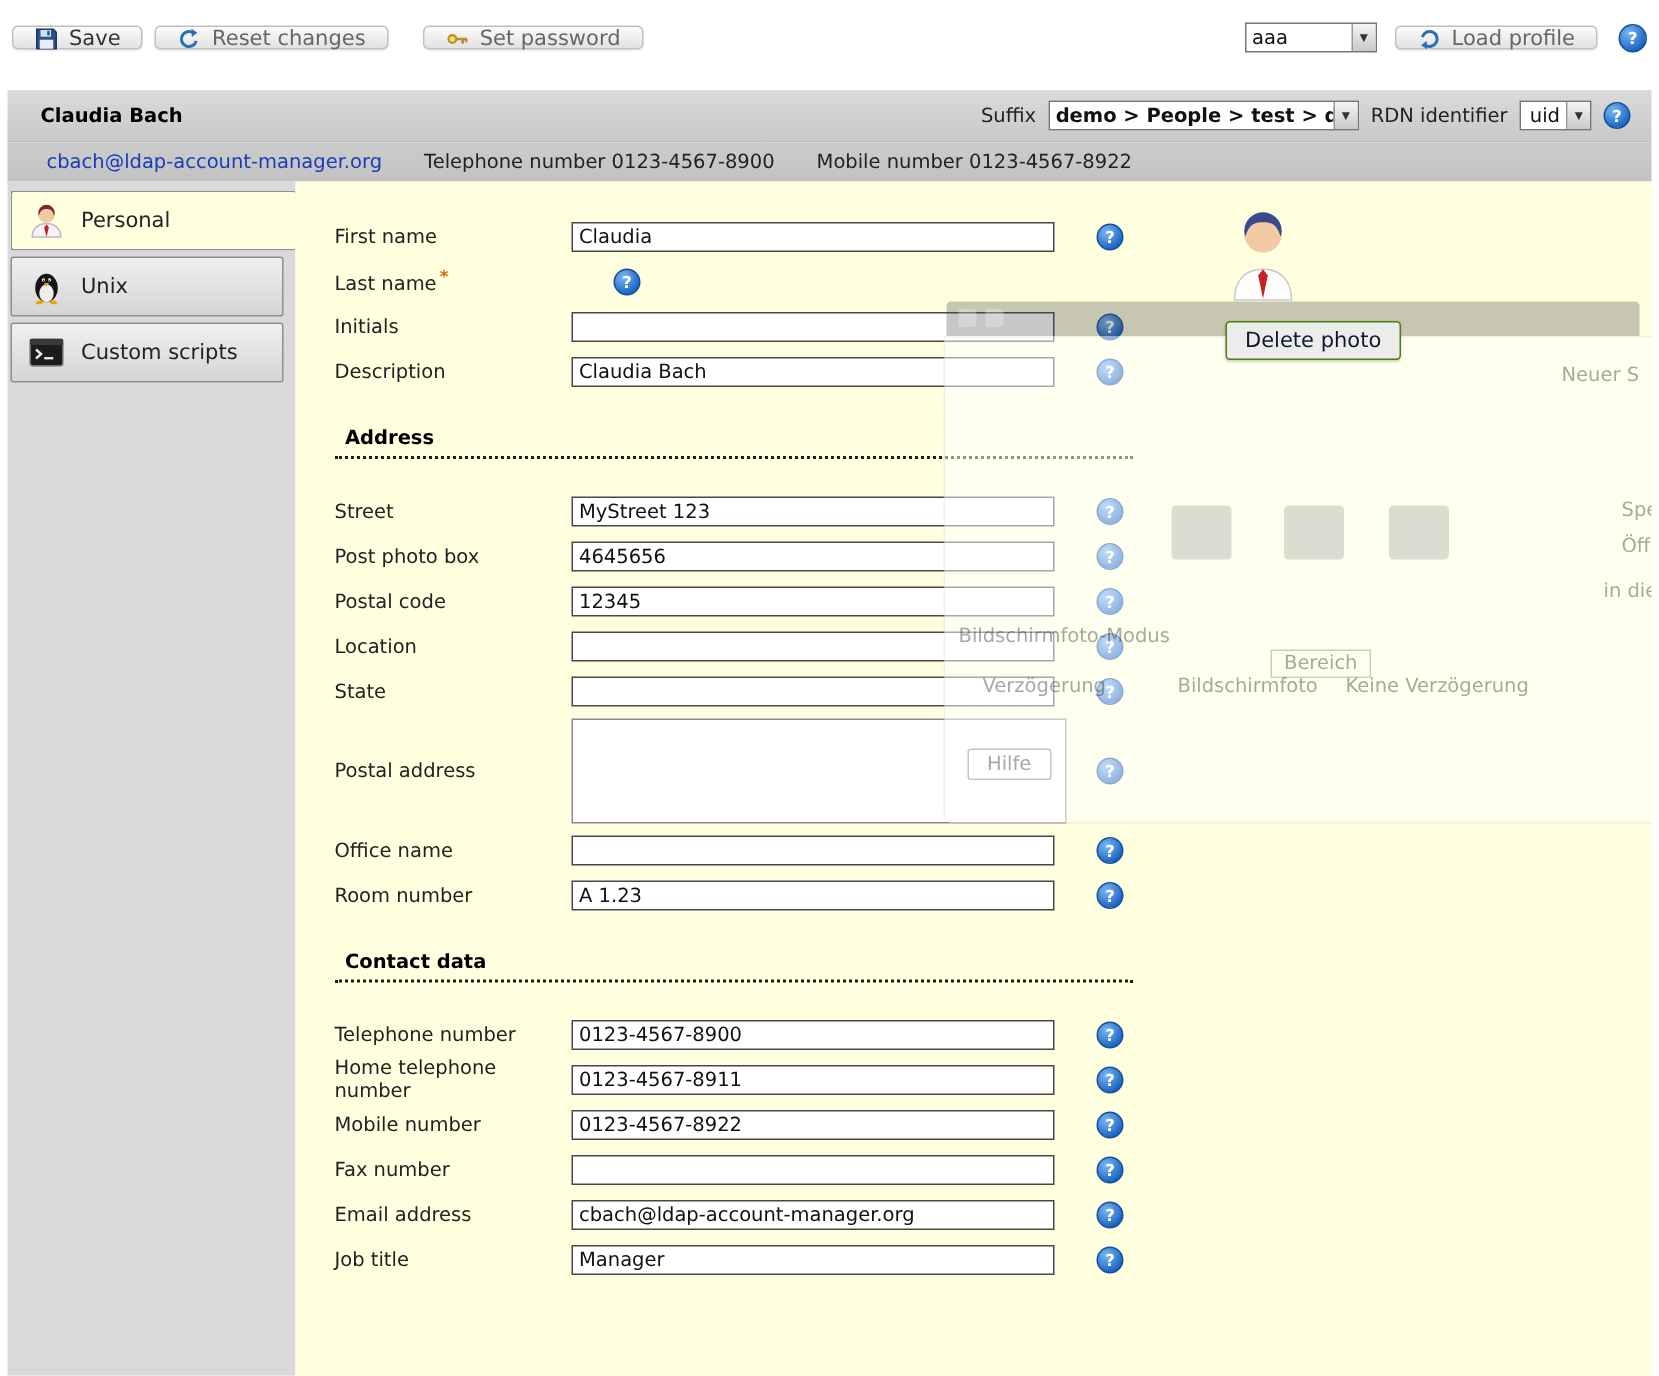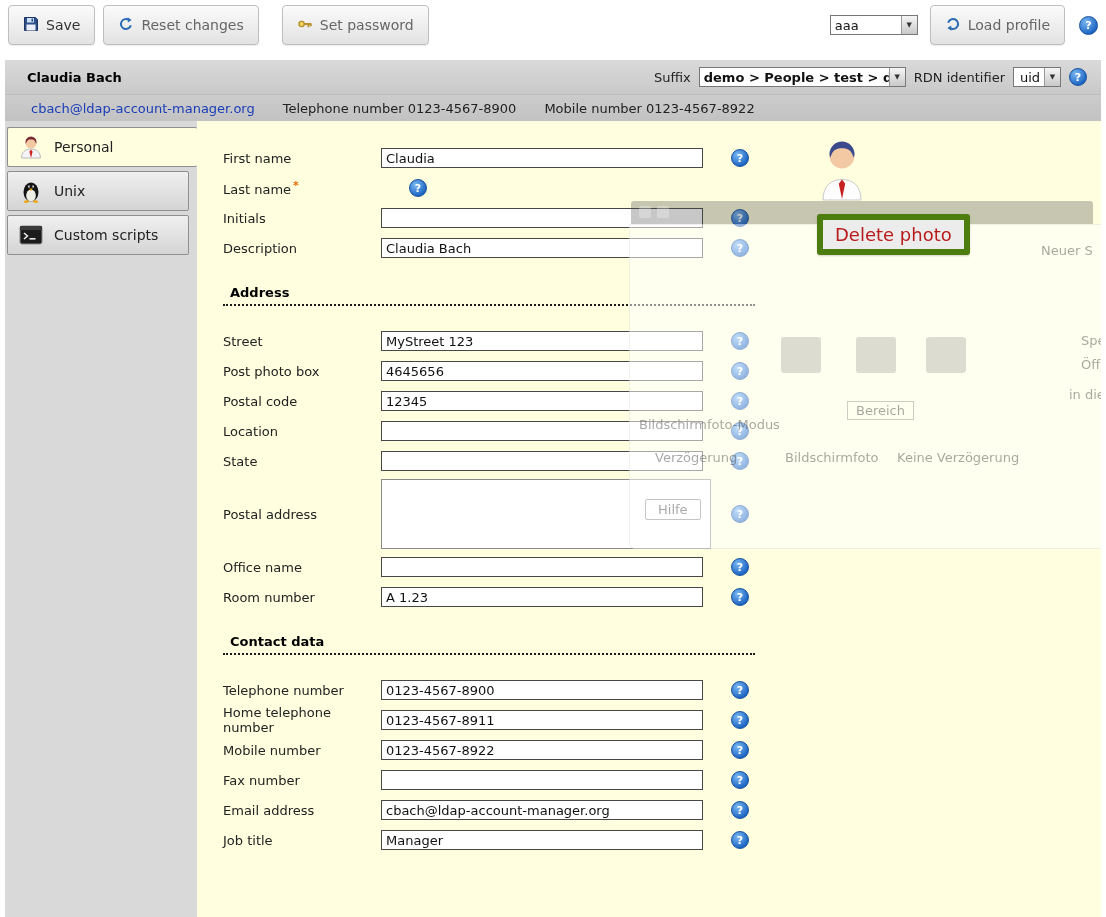--- a/index.html
+++ b/index.html
@@ -5,22 +5,22 @@
   html,body{margin:0;padding:0;}
   body{
     width:1106px;height:917px;overflow:hidden;position:relative;
     background:#ffffff;
     font-family:"DejaVu Sans","Liberation Sans",sans-serif;
     font-size:13px;color:#222;
   }
   
   .toolbar{display:flex;align-items:center;padding:9px 8px;height:32px;}
   .btn{
-    display:inline-flex;align-items:center;gap:7px;
-    height:40px;padding:0 14px;border:1px solid #bfbfbf;border-radius:4px;
+    display:inline-flex;align-items:flex-start;gap:7px;
+    height:16px;padding:0 14px;border:1px solid #bfbfbf;border-radius:4px;
     background:linear-gradient(#fbfbfb,#e2e2e2);
     font-size:14px;color:#666;cursor:pointer;box-shadow:0 1px 1px rgba(0,0,0,.08);
     font-family:inherit;white-space:nowrap;
   }
   .btn.primary{color:#333;}
   .btn svg{flex:0 0 auto;}
   .tb-spacer{flex:1;}
   
   .fselect{display:inline-flex;align-items:stretch;background:#fff;border:1px solid #777;height:20px;cursor:pointer;box-sizing:border-box;}
   .fselect .val{padding:2px 4px 0 4px;white-space:nowrap;overflow:hidden;font-size:13px;color:#111;flex:1;}
@@ -79,37 +79,37 @@
   .frow .help-icon{margin-left:28px;}
   .section-header{
     width:525px;font-weight:bold;color:#000;
     padding:0 0 4px 7px;margin:22px 0 20px 0;
     border-bottom:2px dotted #1a1a1a;
   }
   
   .photo{position:absolute;left:622px;top:18px;z-index:6;}
   .delete-photo{
     position:absolute;left:620px;top:93px;z-index:6;
-    background:#ececec;border:6px solid #4d7c0f;border-radius:3px;
-    padding:4px 12px;font-size:18px;color:#b91c1c;cursor:pointer;font-family:inherit;
+    background:#ececec;border:1px solid #4d7c0f;border-radius:3px;
+    padding:4px 12px;font-size:14px;color:#0f172a;cursor:pointer;font-family:inherit;
     box-shadow:0 1px 2px rgba(0,0,0,.18);
   }
   
   .ghost{position:absolute;left:432px;top:80px;width:492px;height:348px;z-index:3;pointer-events:none;}
   .ghost-bar{position:absolute;left:2px;top:0;width:462px;height:23px;background:rgba(70,70,70,.30);border-radius:3px 3px 0 0;}
   .ghost-bar i{position:absolute;top:5px;width:12px;height:12px;background:rgba(255,255,255,.28);border-radius:2px;}
   .ghost-bar i.i1{left:8px;} .ghost-bar i.i2{left:26px;}
   .ghost-win{position:absolute;left:0;top:23px;right:0;bottom:0;background:rgba(255,255,255,.52);border-radius:0 0 6px 6px;border:1px solid rgba(0,0,0,.06);}
   .ghost span{position:absolute;color:rgba(60,60,60,.45);white-space:nowrap;font-size:13px;}
   .g-neuer{left:412px;top:42px;}
   .g-speich{left:452px;top:132px;}
   .g-offne{left:452px;top:156px;}
   .g-zwisc{left:440px;top:186px;}
   .g-modus{left:10px;top:216px;}
-  .g-bereich{left:218px;top:200px;border:1px solid rgba(110,110,110,.35);padding:1px 8px;}
+  .g-bereich{left:218px;top:232px;border:1px solid rgba(110,110,110,.35);padding:1px 8px;}
   .g-verz{left:26px;top:249px;}
   .g-foto{left:142px;top:249px;margin-left:14px;}
   .g-keine{left:268px;top:249px;}
   .g-hilfe{left:16px;top:298px;border:1px solid rgba(110,110,110,.4);padding:2px 12px;border-radius:2px;}
   .g-sq{position:absolute;top:136px;width:40px;height:36px;background:rgba(140,140,140,.30);border-radius:3px;}
   .g-sq.s1{left:152px;} .g-sq.s2{left:227px;} .g-sq.s3{left:297px;}
 </style>
 </head>
 <body>
 

